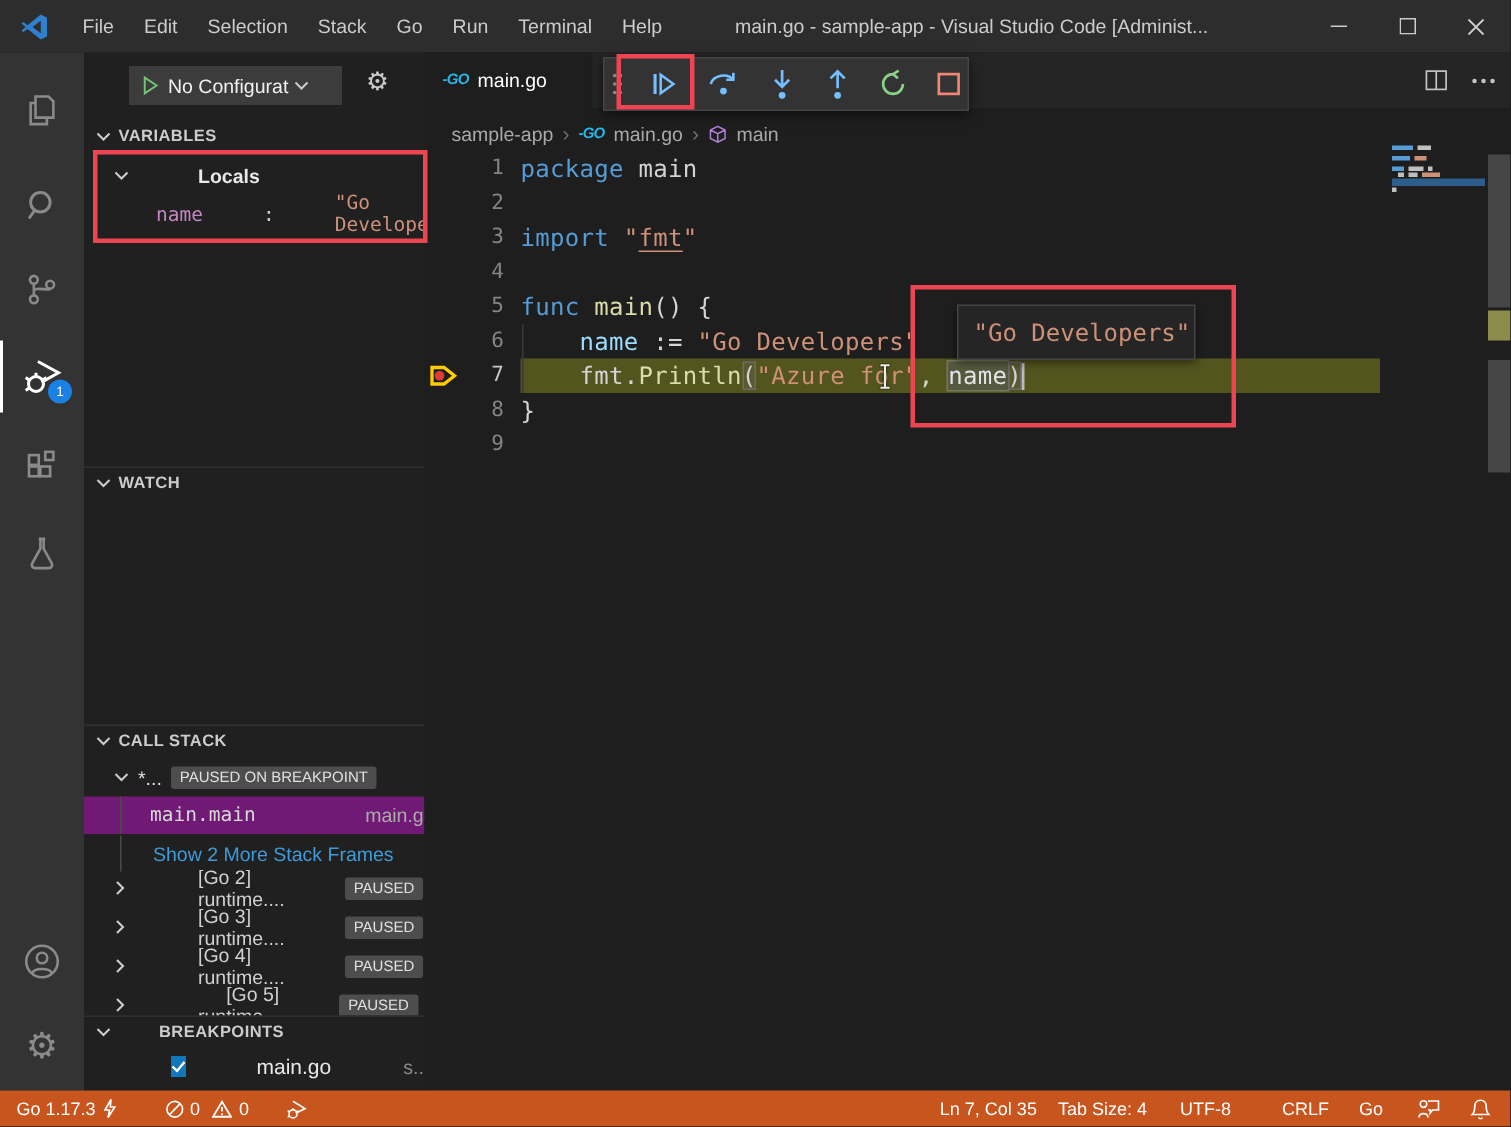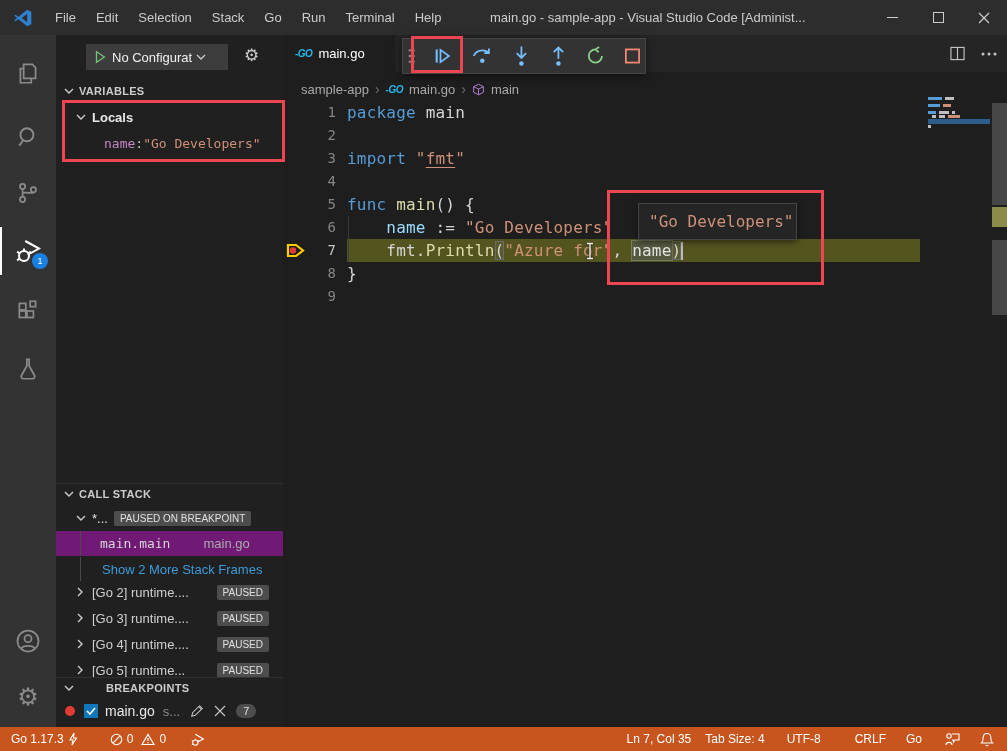--- a/index.html
+++ b/index.html
@@ -22,21 +22,21 @@
   .act-badge { position:absolute; left:30px; top:26px; width:16px; height:16px; border-radius:50%; background:#1B80E4; color:#fff; font-size:9px; display:flex; align-items:center; justify-content:center; }
 
   
   .sidebar { position:absolute; left:56px; top:35px; width:227px; height:692px; background:#202021; overflow:hidden; }
   .cfg-row { position:absolute; left:0; top:0; width:227px; height:43px; }
   .cfg-dropdown { position:absolute; left:30px; top:9px; width:142px; height:26px; background:#3C3C3C; display:flex; align-items:center; font-size:13px; color:#F0F0F0; }
   .cfg-gear { position:absolute; left:188px; top:10px; font-size:17px; color:#CCCCCC; font-family:"DejaVu Sans",sans-serif; }
   .sect-header { position:absolute; left:0; width:227px; height:20px; display:flex; align-items:center; gap:5px; padding-left:8px; font-size:11px; font-weight:bold; color:#CCCCCC; letter-spacing:0.3px; border-top:1px solid #303031; }
   .chev { flex:0 0 auto; }
   .mono13 { font-family:"DejaVu Sans Mono","Liberation Mono",monospace; font-size:13px; }
-  .row { position:absolute; left:0; width:227px; height:24px; display:flex; align-items:center; font-size:13px; }
+  .row { position:absolute; left:0; width:227px; height:24px; display:flex; align-items:center; font-size:13px;gap:40px; }
   .badge-paused { background:#4D4D4D; color:#E0E0E0; font-size:10px; padding:2px 6px; border-radius:2px; white-space:nowrap; }
   .pill { background:#4D4D4D; color:#E0E0E0; font-size:11px; padding:1px 7px; border-radius:9px; }
   .link-blue { color:#3E9BD9; }
   .frame-sel { background:#701a75; }
   .indent-bar { position:absolute; left:24px; top:0; bottom:0; width:1px; background:#4a4a4a; }
 
   
   .editor { position:absolute; left:283px; top:35px; width:724px; height:692px; background:#1E1E1E; }
   .tabbar { position:absolute; left:0; top:0; width:724px; height:37px; background:#252526; }
   .tab-active { position:absolute; left:0; top:0; height:37px; width:112px; background:#1E1E1E; display:flex; align-items:center; gap:6px; padding-left:12px; font-size:13px; color:#FFFFFF; }
@@ -194,20 +194,26 @@
         <path d="M1 2 L5 6 L9 2" fill="none" stroke="#CCCCCC" stroke-width="1.4"></path>
       </svg>
     <span>Locals</span>
   </div>
   <div class="row mono13" style="top:96px; padding-left:48px;">
     <span style="color:#C586C0;">name</span>
       <span style="color:#CCCCCC;">: </span>
       <span style="color:#CE9178;">"Go Developers"</span>
   </div>
 
+  <div class="sect-header" style="top:276px;">
+    <svg class="chev" width="10" height="8" viewBox="0 0 10 8">
+        <path d="M1 2 L5 6 L9 2" fill="none" stroke="#CCCCCC" stroke-width="1.4"></path>
+      </svg>
+    <span>WATCH</span>
+  </div>
 
   <div class="sect-header" style="top:448px;">
     <svg class="chev" width="10" height="8" viewBox="0 0 10 8">
         <path d="M1 2 L5 6 L9 2" fill="none" stroke="#CCCCCC" stroke-width="1.4"></path>
       </svg>
     <span>CALL STACK</span>
   </div>
   <div class="row" style="top:471px; padding-left:20px; gap:6px;">
     <svg class="chev" width="10" height="8" viewBox="0 0 10 8">
         <path d="M1 2 L5 6 L9 2" fill="none" stroke="#CCCCCC" stroke-width="1.4"></path>

